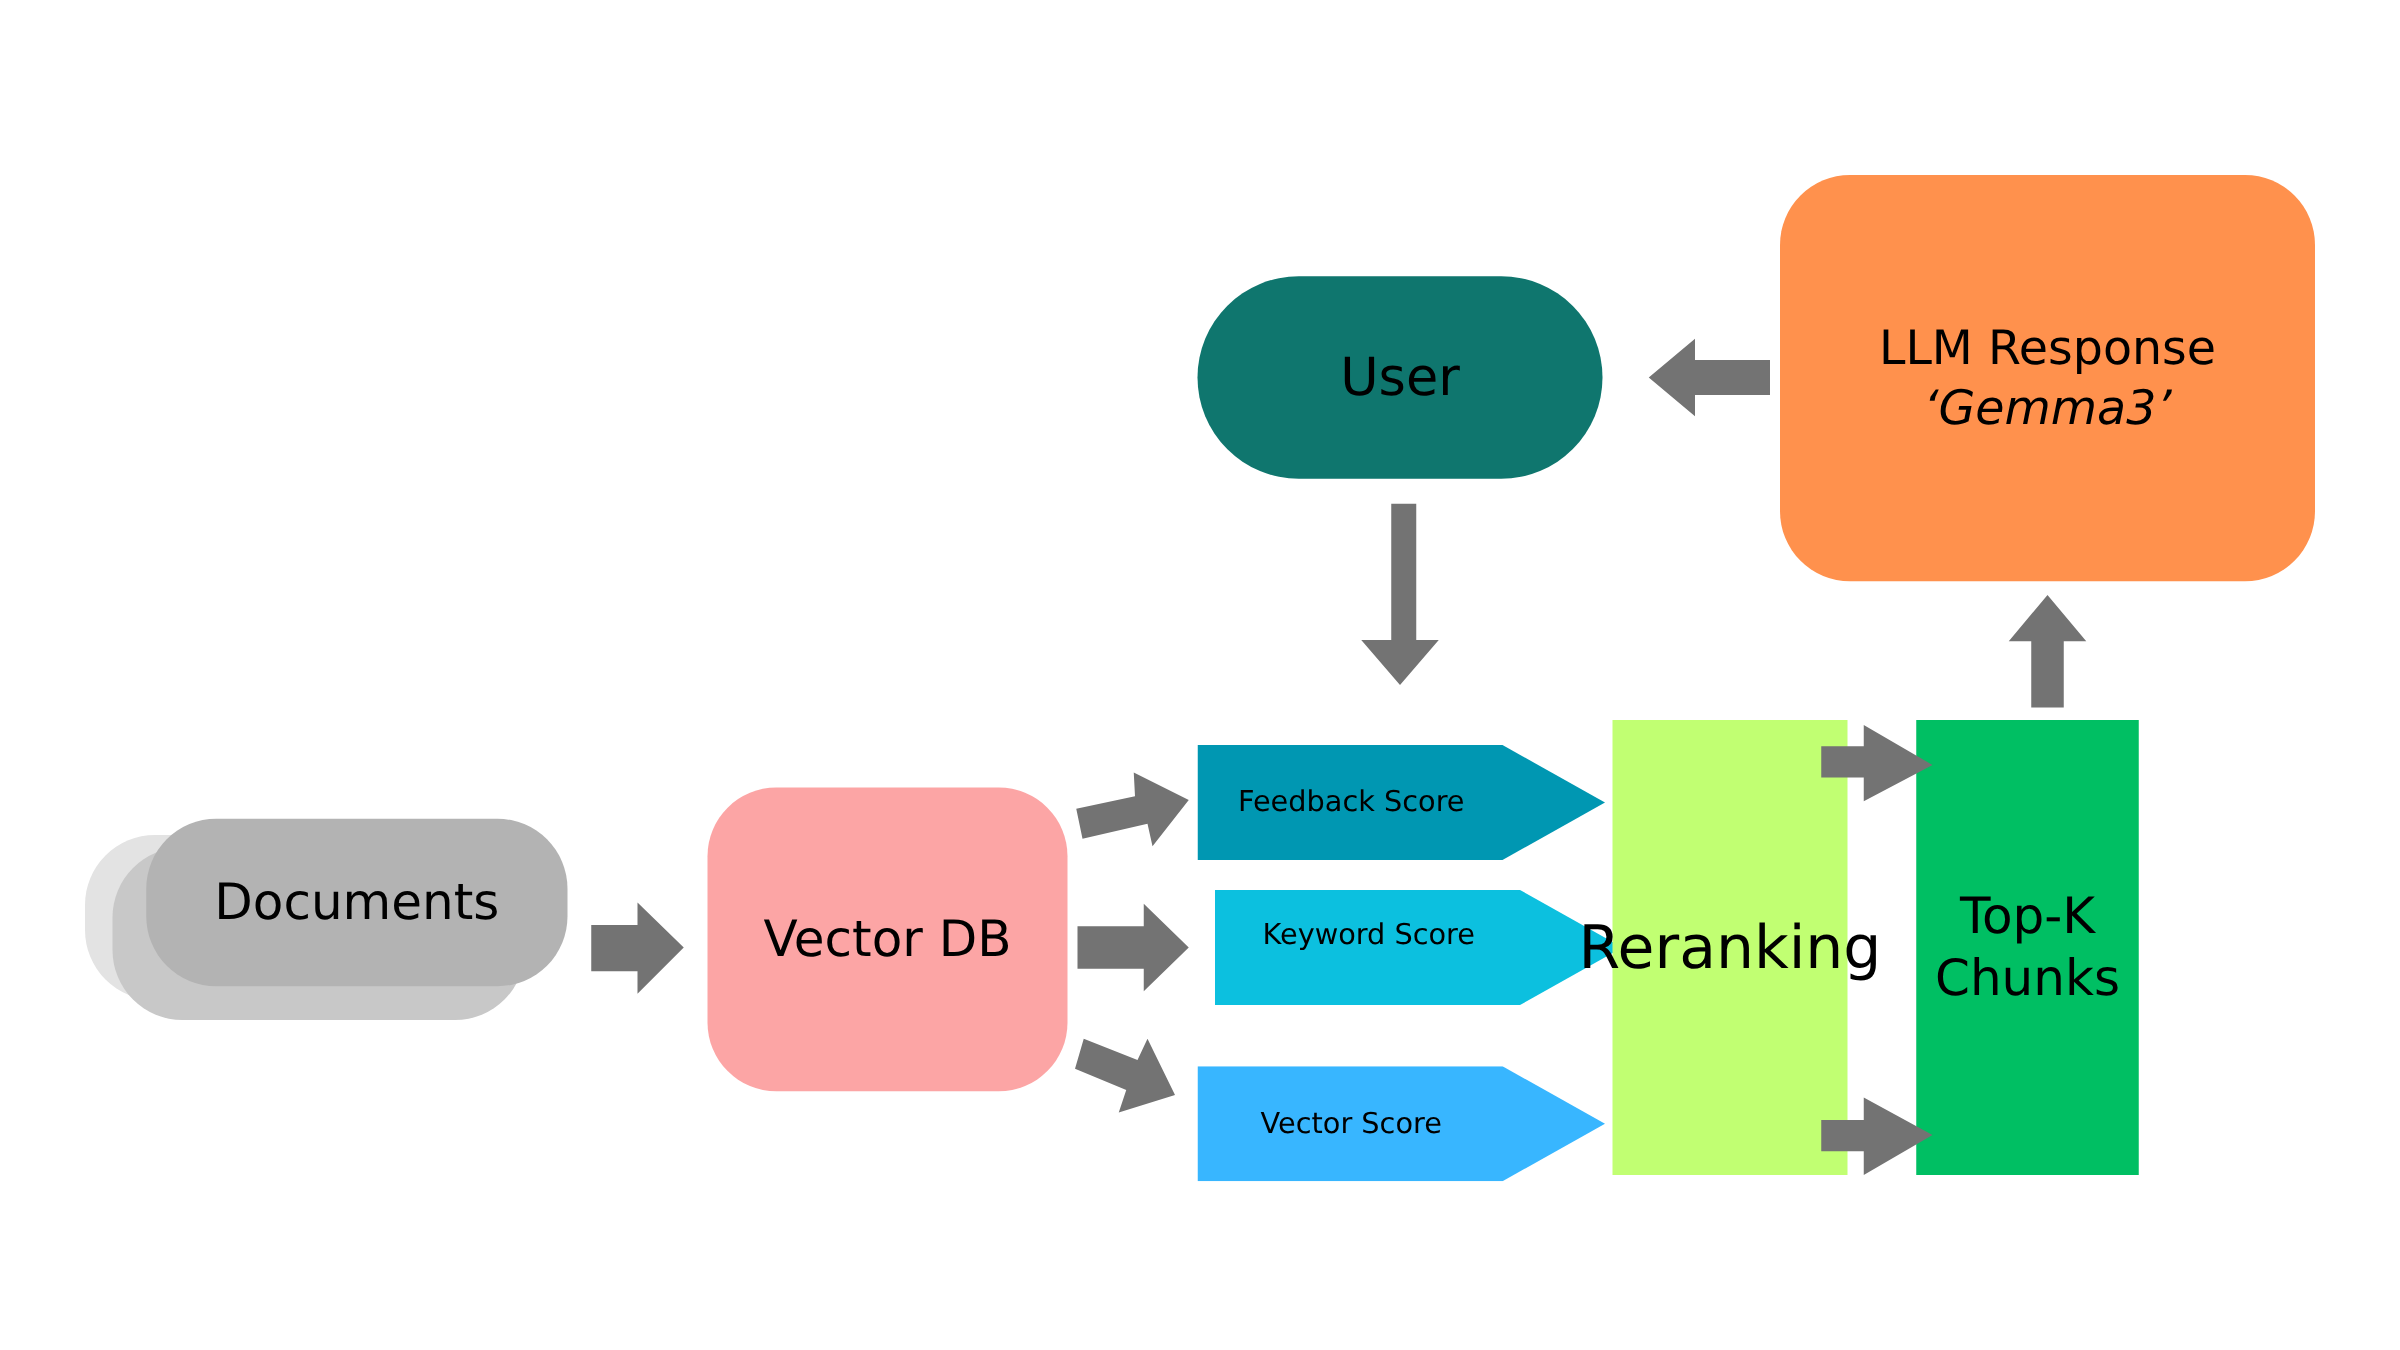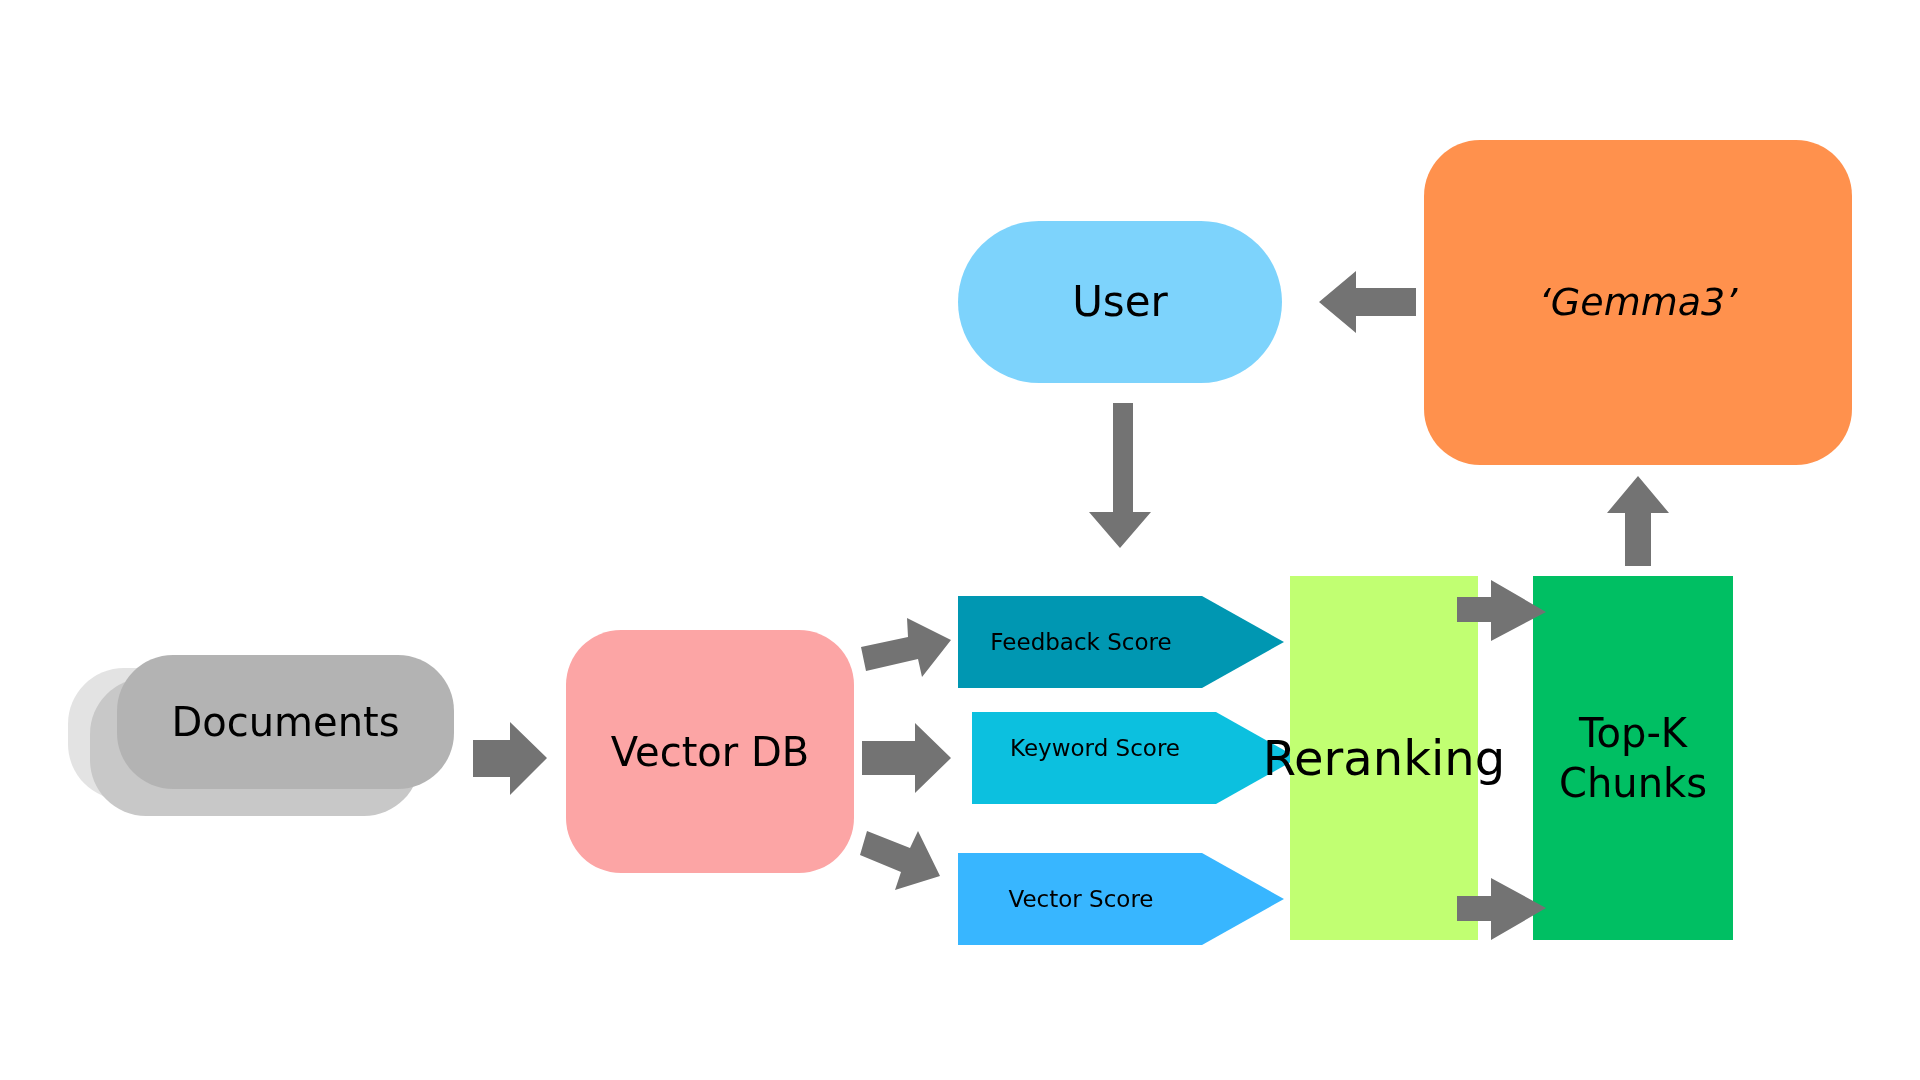--- a/index.html
+++ b/index.html
@@ -43,30 +43,31 @@
   <svg width="326" height="92">
       <polygon points="0,0 244,0 326,46 244,92 0,92" fill="#38b6ff"></polygon>
     </svg>
   <span>Vector Score</span>
 </div>
 
 <div class="node" style="left:1290px;top:576px;width:188px;height:364px;background:#c1ff72;font-size:48px;">
   <span>Reranking</span>
 </div>
 
-<div class="node" style="left:1533px;top:576px;width:200px;height:364px;background:#00bf63;font-size:40px;flex-direction:column;">
+<div class="node" style="left:1533px;top:576px;width:178px;height:364px;background:#00bf63;font-size:40px;flex-direction:column;">
   <span>Top-K</span>
   <span>Chunks</span>
 </div>
 
 <div class="node" style="left:1424px;top:140px;width:428px;height:325px;border-radius:56px;background:#ff914d;font-size:38px;flex-direction:column;">
+  <span>LLM Response</span>
   <span class="italic">‘Gemma3’</span>
 </div>
 
-<div class="node" style="left:958px;top:221px;width:324px;height:162px;border-radius:81px;background:#7dd3fc;font-size:42px;flex-direction:column;">
+<div class="node" style="left:958px;top:221px;width:324px;height:162px;border-radius:81px;background:#0f766e;font-size:42px;flex-direction:column;">
   <span>User</span>
 </div>
 
 <svg class="arrows" width="1920" height="1080">
   <g fill="#737373">
 
     <polygon points="473,740 510,740 510,722 547,758 510,795 510,777 473,777"></polygon>
 
     <polygon points="861,647 908,637 907,618 951,640 922,677 918,659 866,671"></polygon>
 

